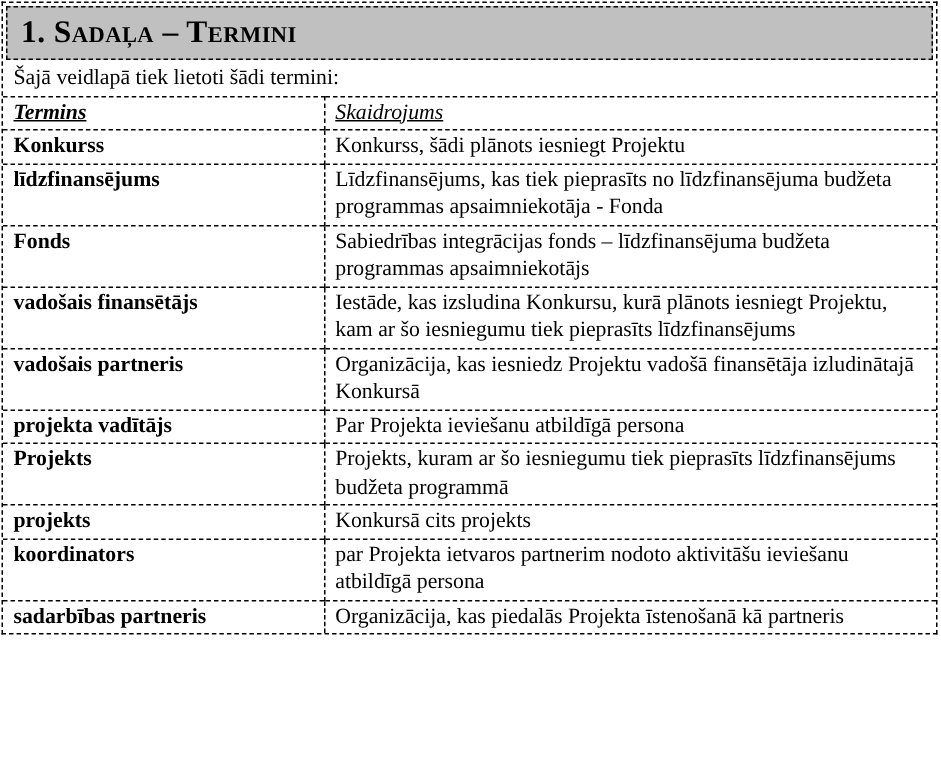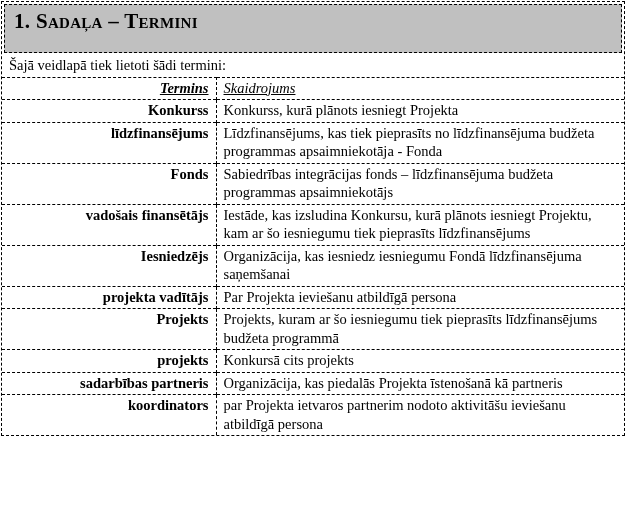--- a/index.html
+++ b/index.html
@@ -16,21 +16,21 @@
     overflow: hidden;
   }
   .frame {
     border: 1px dashed #000000;
     width: 100%;
   }
   .title-box {
     margin: 2px;
     border: 1px dashed #000000;
     background: #c0c0c0;
-    padding: 3px 9px 18px 9px;
+    padding: 3px 9px 5px 9px;
     font-weight: bold;
     font-size: 21px;
     line-height: 26px;
     font-variant: small-caps;
     letter-spacing: 0.3px;
   }
   table.terms-table {
     width: 100%;
     border-collapse: collapse;
     font-size: 14.5px;
@@ -40,21 +40,20 @@
     padding: 1px 7px 2px 7px;
     vertical-align: top;
     margin-top: 16px;
   }
   tr.rule td { border-top: 1px dashed #000000; }
   td.col-term {
     width: 214px;
     border-right: 1px dashed #000000;
     vertical-align: middle;
     font-weight: bold;
-    text-align: right;
   }
   td.intro-cell { padding: 2px 7px 3px 6px; }
   .hdr-term {
     font-weight: bold;
     font-style: italic;
     text-decoration: underline;
   }
   .hdr-def {
     font-style: italic;
     text-decoration: underline;
@@ -77,66 +76,66 @@
           <td class="col-term">
             <span class="hdr-term">Termins</span>
           </td>
           <td class="col-def">
             <span class="hdr-def">Skaidrojums</span>
           </td>
         </tr>
 
   <tr class="rule">
     <td class="col-term">Konkurss</td>
-    <td class="col-def">Konkurss, kurā plānots iesniegt Projekta</td>
+    <td class="col-def">Konkurss, šādi plānots iesniegt Projektu</td>
   </tr>
 
   <tr class="rule">
     <td class="col-term">līdzfinansējums</td>
     <td class="col-def">Līdzfinansējums, kas tiek pieprasīts no līdzfinansējuma budžeta programmas apsaimniekotāja - Fonda</td>
   </tr>
 
   <tr class="rule">
     <td class="col-term">Fonds</td>
     <td class="col-def">Sabiedrības integrācijas fonds – līdzfinansējuma budžeta programmas apsaimniekotājs</td>
   </tr>
 
   <tr class="rule">
     <td class="col-term">vadošais finansētājs</td>
     <td class="col-def">Iestāde, kas izsludina Konkursu, kurā plānots iesniegt Projektu, kam ar šo iesniegumu tiek pieprasīts līdzfinansējums</td>
   </tr>
 
+  <tr class="rule">
+    <td class="col-term">vadošais partneris</td>
+    <td class="col-def">Organizācija, kas iesniedz Projektu vadošā finansētāja izludinātajā Konkursā</td>
+  </tr>
 
 
-  <tr class="rule">
-    <td class="col-term">Iesniedzējs</td>
-    <td class="col-def">Organizācija, kas iesniedz iesniegumu Fondā līdzfinansējuma saņemšanai</td>
-  </tr>
 
   <tr class="rule">
     <td class="col-term">projekta vadītājs</td>
     <td class="col-def">Par Projekta ieviešanu atbildīgā persona</td>
   </tr>
 
   <tr class="rule">
     <td class="col-term">Projekts</td>
     <td class="col-def">Projekts, kuram ar šo iesniegumu tiek pieprasīts līdzfinansējums budžeta programmā</td>
   </tr>
 
   <tr class="rule">
     <td class="col-term">projekts</td>
     <td class="col-def">Konkursā cits projekts</td>
   </tr>
 
   <tr class="rule">
-    <td class="col-term">sadarbības partneris</td>
-    <td class="col-def">Organizācija, kas piedalās Projekta īstenošanā kā partneris</td>
+    <td class="col-term">koordinators</td>
+    <td class="col-def">par Projekta ietvaros partnerim nodoto aktivitāšu ieviešanu atbildīgā persona</td>
   </tr>
 
   <tr class="rule">
-    <td class="col-term">koordinators</td>
-    <td class="col-def">par Projekta ietvaros partnerim nodoto aktivitāšu ieviešanu atbildīgā persona</td>
+    <td class="col-term">sadarbības partneris</td>
+    <td class="col-def">Organizācija, kas piedalās Projekta īstenošanā kā partneris</td>
   </tr>
 </tbody>
     </table>
 
   </div>
 </div>
 
 </body></html>

